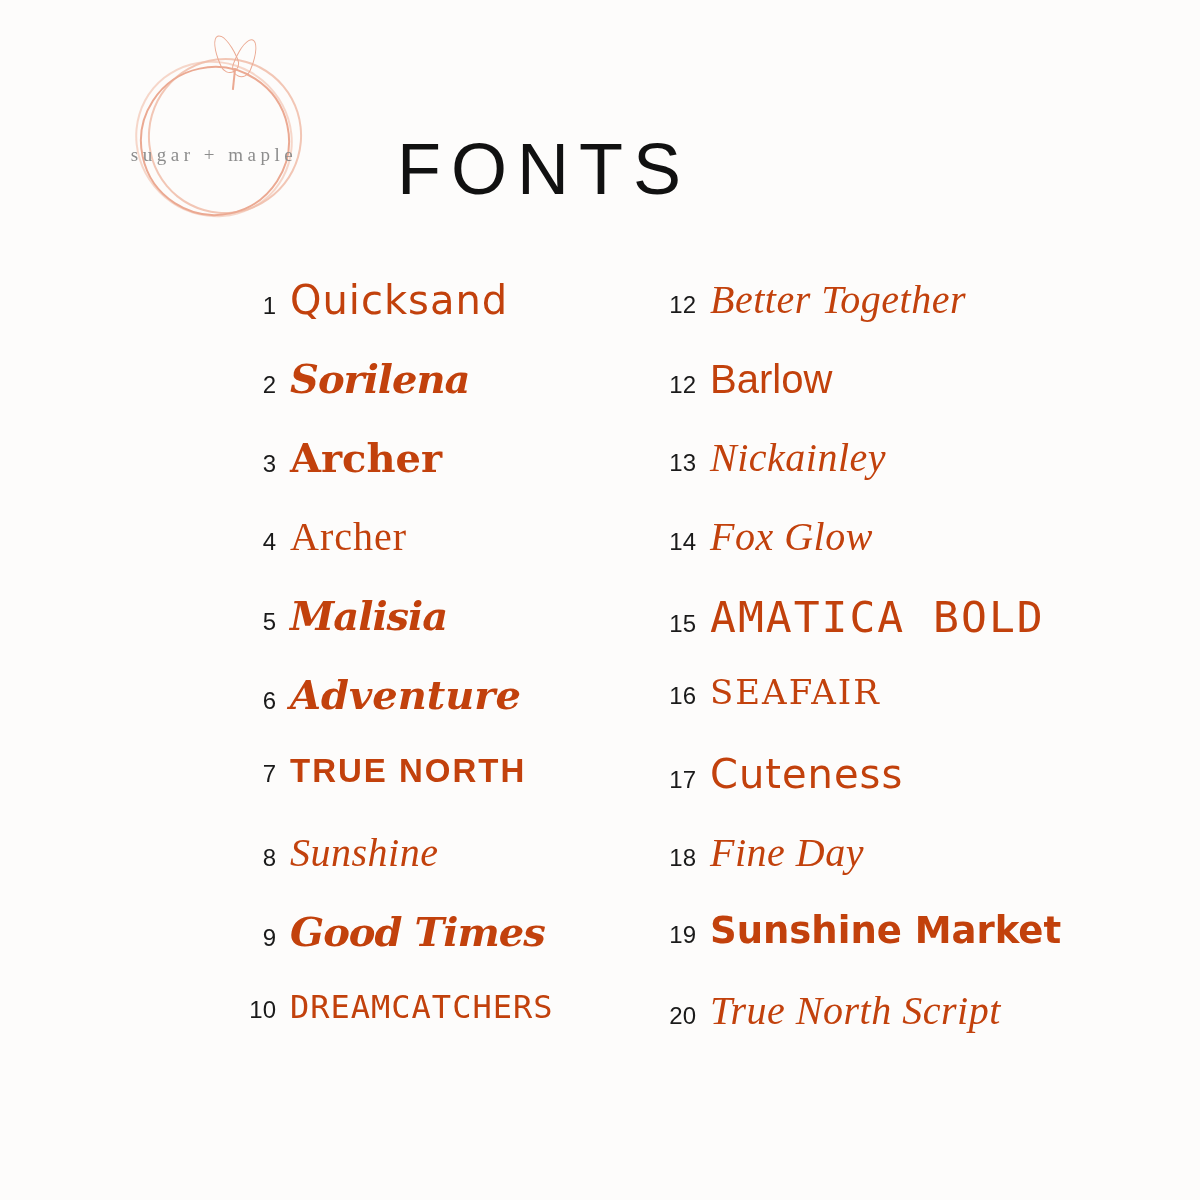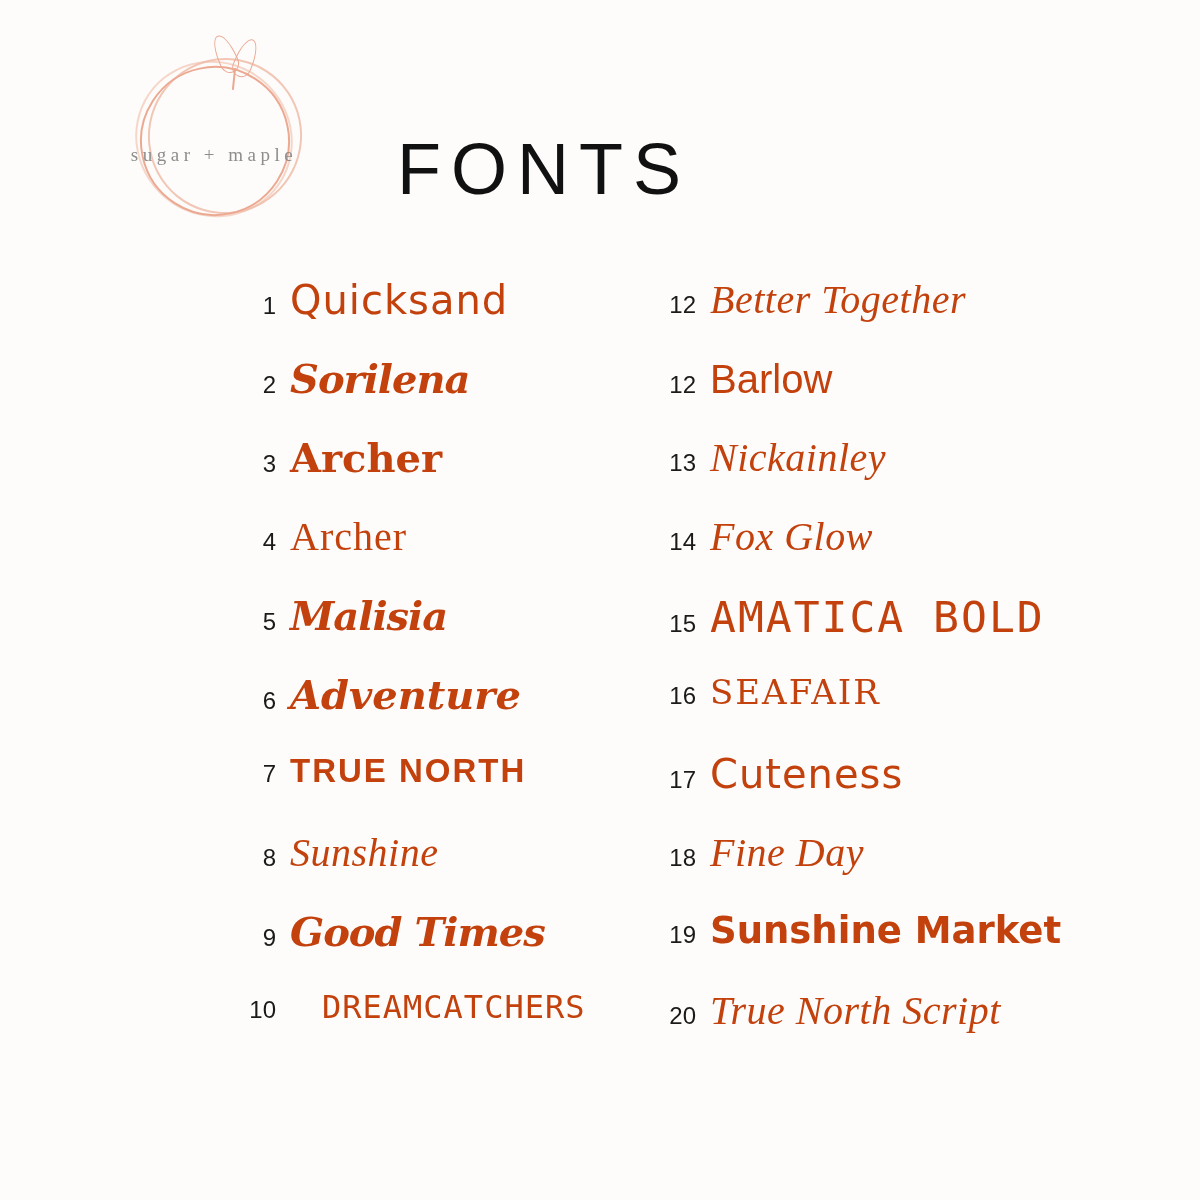--- a/index.html
+++ b/index.html
@@ -155,21 +155,21 @@
   .f-slab    { font-family: "DejaVu Serif", serif; font-weight: 700; letter-spacing: 0px; }
   .f-serif   { font-family: "Liberation Serif", serif; font-weight: 400; letter-spacing: 1px; }
   .f-script  { font-family: "DejaVu Serif", serif; font-style: italic; font-weight: 700; letter-spacing: 0px; }
   .f-script-light { font-family: "Liberation Serif", serif; font-style: italic; font-weight: 400; letter-spacing: 0.5px; }
   .f-caps-bold { font-family: "Liberation Sans", sans-serif; font-weight: 700; letter-spacing: 2px; font-size: 33px; }
   .f-caps-condensed { font-family: "DejaVu Sans Mono", monospace; font-weight: 400; letter-spacing: 2px; font-size: 43px; }
   .f-caps-serif { font-family: "DejaVu Serif", serif; font-weight: 400; letter-spacing: 2px; font-size: 34px; }
   .f-sans    { font-family: "Liberation Sans", sans-serif; font-weight: 400; letter-spacing: 0px; }
   .f-sans-bold { font-family: "DejaVu Sans", sans-serif; font-weight: 700; letter-spacing: 0px; font-size: 37px; }
   .f-hand    { font-family: "DejaVu Sans", sans-serif; font-weight: 400; letter-spacing: 1px; }
-  .f-mono-caps { font-family: "DejaVu Sans Mono", monospace; font-weight: 400; letter-spacing: 1px; font-size: 32px; margin-left: 32px; }
+  .f-mono-caps { font-family: "DejaVu Sans Mono", monospace; font-weight: 400; letter-spacing: 1px; font-size: 32px; }
 </style>
 </head>
 <body>
 
 <div class="logo">
   <div class="logo-ring r3"></div>
   <div class="logo-ring r2"></div>
   <div class="logo-ring"></div>
   <div class="logo-leaf l1"></div>
   <div class="logo-leaf l2"></div>

